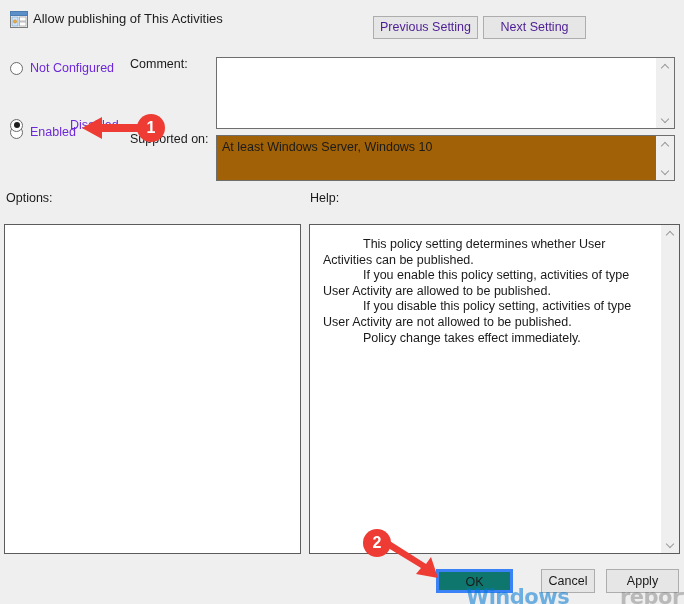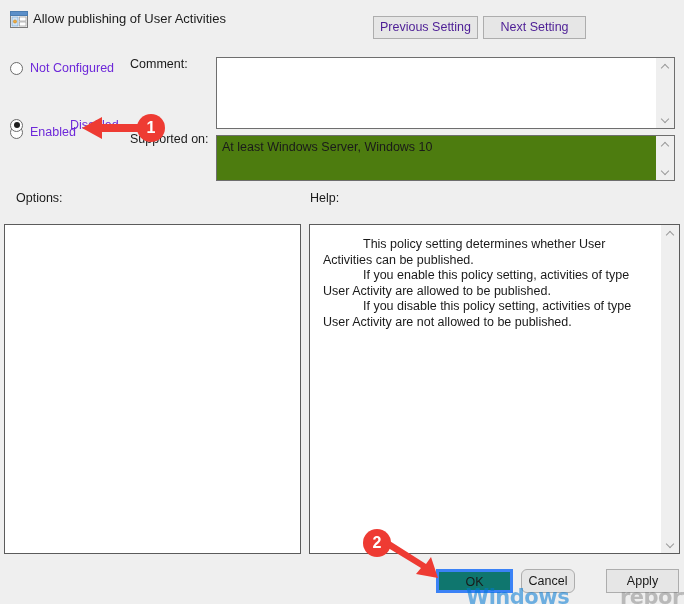--- a/index.html
+++ b/index.html
@@ -127,21 +127,21 @@
     position: absolute;
     left: 0; top: 0;
     right: 18px; bottom: 0;
     padding: 4px 5px;
     font-size: 12.5px;
     color: #1a1a1a;
     box-sizing: border-box;
     line-height: 15px;
   }
   #comment-box .textbox-content { background: #ffffff; }
-  #supported-box .textbox-content { background: #4d7c0f; }
+  #supported-box .textbox-content { background: #a16207; }
 
   .vscroll {
     position: absolute;
     right: 0; top: 0; bottom: 0;
     width: 17px;
     background: #efefef;
     border-left: 1px solid #efefef;
   }
   .vscroll .sb-arrow {
     position: absolute;
@@ -167,21 +167,21 @@
     transform: rotate(45deg);
   }
   .chev.down::before {
     top: -0.5px;
     transform: rotate(225deg);
   }
 
   
   #options-label {
     position: absolute;
-    left: 16px; top: 191px;
+    left: 6px; top: 191px;
     font-size: 12.5px;
     color: #1a1a1a;
   }
   #help-label {
     position: absolute;
     left: 310px; top: 191px;
     font-size: 12.5px;
     color: #1a1a1a;
   }
 
@@ -233,21 +233,21 @@
     line-height: 22px;
     box-sizing: border-box;
     padding: 0;
   }
   #ok-button {
     left: 436px; width: 77px;
     border: 3px solid #3b82f6;
     background: #0f766e;
     line-height: 20px;
   }
-  #cancel-button { left: 521px; width: 54px; border-radius: 6px; }
+  #cancel-button { left: 541px; width: 54px; }
   #apply-button  { left: 606px; width: 73px; }
 
   
   #annot-1 {
     position: absolute;
     left: 78px; top: 104px;
     width: 90px; height: 48px;
     pointer-events: none;
   }
   #annot-2 {
@@ -294,21 +294,21 @@
   <span id="policy-icon">
     <svg width="18" height="17" viewBox="0 0 18 17">
       <rect x="0.5" y="0.5" width="17" height="16" fill="#f4f4f4" stroke="#7a7a7a"></rect>
       <rect x="0.5" y="0.5" width="17" height="4" fill="#5b8fc9" stroke="#4a7cb0"></rect>
       <rect x="2" y="6" width="6" height="9" fill="#cfe3f5" stroke="#7aa7d4" stroke-width="0.7"></rect>
       <rect x="9.5" y="6" width="6.5" height="4" fill="#ffffff" stroke="#9a9a9a" stroke-width="0.7"></rect>
       <rect x="9.5" y="11" width="6.5" height="4" fill="#ffffff" stroke="#9a9a9a" stroke-width="0.7"></rect>
       <circle cx="5" cy="10.5" r="1.6" fill="#f2a93b" stroke="#c4851f" stroke-width="0.6"></circle>
     </svg>
   </span>
-  <span id="policy-title">Allow publishing of User Activities</span>
+  <span id="policy-title">Allow publishing of This Activities</span>
 
   <button class="navbtn" id="prev-setting-button">Previous Setting</button>
   <button class="navbtn" id="next-setting-button">Next Setting</button>
 </div>
 
 <div class="radio-row" id="radio-not-configured">
   <span class="radio-mark"></span>
   <span class="radio-label">Not Configured</span>
 </div>
 <div class="radio-row" id="radio-enabled">
@@ -351,20 +351,21 @@
 <div id="options-label">Options:</div>
 <div id="help-label">Help:</div>
 
 <div id="options-panel"></div>
 
 <div id="help-panel">
   <div id="help-text">
     <p>This policy setting determines whether User Activities can be published.</p>
     <p>If you enable this policy setting, activities of type User Activity are allowed to be published.</p>
     <p>If you disable this policy setting, activities of type User Activity are not allowed to be published.</p>
+    <p>Policy change takes effect immediately.</p>
   </div>
   <div class="vscroll">
     <div class="sb-arrow up">
         <span class="chev"></span>
       </div>
     <div class="sb-arrow down">
         <span class="chev down"></span>
       </div>
   </div>
 </div>

